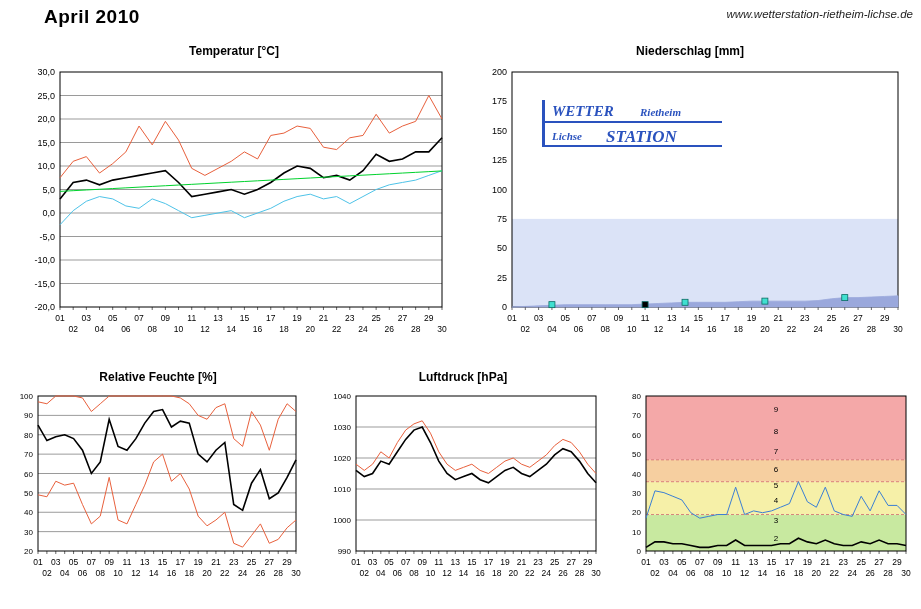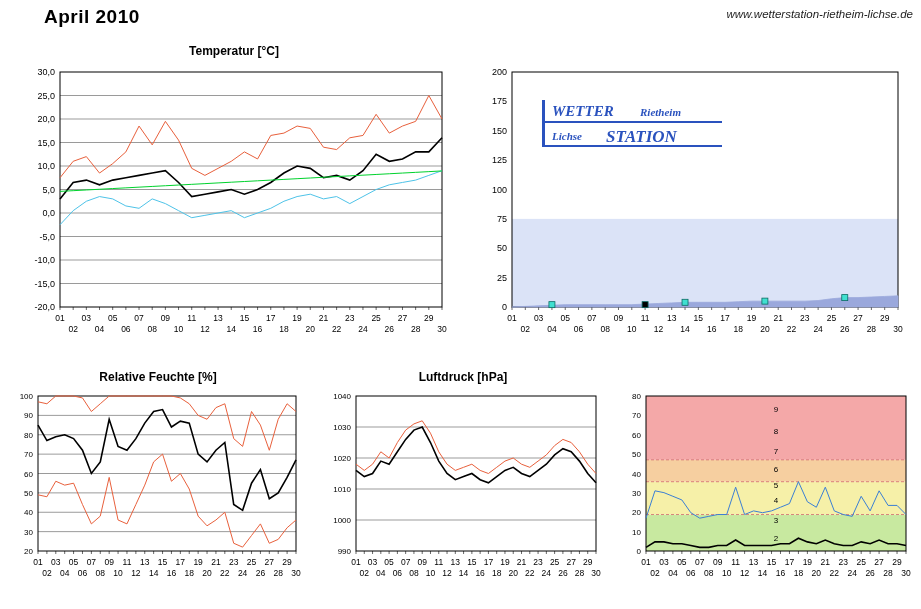--- a/index.html
+++ b/index.html
@@ -138,20 +138,21 @@
       <text x="414.82758620689657" y="259" class="xlab" text-anchor="middle">29</text>
       <text x="428" y="270" class="xlab" text-anchor="middle">30</text>
       <path d="M 46 115.75 L 59.172413793103445 99.30000000000001 L 72.34482758620689 94.6 L 85.51724137931035 111.05000000000001 L 98.6896551724138 101.65 L 111.86206896551724 89.9 L 125.0344827586207 64.04999999999998 L 138.20689655172413 82.85000000000002 L 151.3793103448276 59.349999999999994 L 164.55172413793105 78.15 L 177.72413793103448 106.35 L 190.89655172413794 113.39999999999998 L 204.0689655172414 106.35 L 217.24137931034483 99.30000000000001 L 230.41379310344828 89.9 L 243.58620689655172 96.94999999999999 L 256.7586206896552 73.45000000000002 L 269.9310344827586 71.1 L 283.1034482758621 64.04999999999998 L 296.2758620689655 66.4 L 309.44827586206895 85.19999999999999 L 322.62068965517244 87.54999999999998 L 335.7931034482759 75.80000000000001 L 348.9655172413793 73.45000000000002 L 362.1379310344828 52.30000000000001 L 375.3103448275862 71.1 L 388.48275862068965 64.04999999999998 L 401.6551724137931 59.349999999999994 L 414.82758620689657 33.5 L 428 57 " fill="none" stroke="#e8603c" stroke-width="1"></path>
       <path d="M 46 136.89999999999998 L 59.172413793103445 120.44999999999999 L 72.34482758620689 118.1 L 85.51724137931035 122.8 L 98.6896551724138 118.1 L 111.86206896551724 115.75 L 125.0344827586207 113.39999999999998 L 138.20689655172413 111.05000000000001 L 151.3793103448276 108.70000000000002 L 164.55172413793105 120.44999999999999 L 177.72413793103448 134.55 L 190.89655172413794 132.2 L 204.0689655172414 129.85000000000002 L 217.24137931034483 127.5 L 230.41379310344828 132.2 L 243.58620689655172 127.5 L 256.7586206896552 120.44999999999999 L 269.9310344827586 111.05000000000001 L 283.1034482758621 104 L 296.2758620689655 106.35 L 309.44827586206895 115.75 L 322.62068965517244 113.39999999999998 L 335.7931034482759 118.1 L 348.9655172413793 108.70000000000002 L 362.1379310344828 92.25 L 375.3103448275862 99.30000000000001 L 388.48275862068965 96.94999999999999 L 401.6551724137931 89.9 L 414.82758620689657 89.9 L 428 75.80000000000001 " fill="none" stroke="#000000" stroke-width="1.6"></path>
       <path d="M 46 162.75 L 59.172413793103445 148.65 L 72.34482758620689 139.25 L 85.51724137931035 134.55 L 98.6896551724138 136.89999999999998 L 111.86206896551724 143.95 L 125.0344827586207 146.3 L 138.20689655172413 136.89999999999998 L 151.3793103448276 141.6 L 164.55172413793105 148.65 L 177.72413793103448 155.7 L 190.89655172413794 153.35 L 204.0689655172414 151 L 217.24137931034483 148.65 L 230.41379310344828 155.7 L 243.58620689655172 151 L 256.7586206896552 146.3 L 269.9310344827586 139.25 L 283.1034482758621 134.55 L 296.2758620689655 132.2 L 309.44827586206895 136.89999999999998 L 322.62068965517244 134.55 L 335.7931034482759 141.6 L 348.9655172413793 134.55 L 362.1379310344828 127.5 L 375.3103448275862 122.8 L 388.48275862068965 120.44999999999999 L 401.6551724137931 118.1 L 414.82758620689657 113.39999999999998 L 428 108.70000000000002 " fill="none" stroke="#4ec3e8" stroke-width="1"></path>
       <path d="M 46 129.38 L 59.172413793103445 128.675 L 72.34482758620689 127.97 L 85.51724137931035 127.265 L 98.6896551724138 126.56 L 111.86206896551724 125.855 L 125.0344827586207 125.14999999999999 L 138.20689655172413 124.445 L 151.3793103448276 123.74 L 164.55172413793105 123.035 L 177.72413793103448 122.33 L 190.89655172413794 121.625 L 204.0689655172414 120.91999999999999 L 217.24137931034483 120.21499999999999 L 230.41379310344828 119.50999999999999 L 243.58620689655172 118.80499999999999 L 256.7586206896552 118.1 L 269.9310344827586 117.39500000000001 L 283.1034482758621 116.69 L 296.2758620689655 115.98500000000001 L 309.44827586206895 115.28 L 322.62068965517244 114.57499999999999 L 335.7931034482759 113.87 L 348.9655172413793 113.16499999999999 L 362.1379310344828 112.46000000000001 L 375.3103448275862 111.755 L 388.48275862068965 111.05000000000001 L 401.6551724137931 110.345 L 414.82758620689657 109.63999999999999 L 428 108.935 " fill="none" stroke="#00d22d" stroke-width="1"></path>
     </svg>
 </div>
 
 <div class="panel" style="left:470px;top:44px;width:440px;height:300px;">
+  <div class="panel-title">Niederschlag [mm]</div>
   <svg id="svg-precipitation" width="440" height="290" style="position:absolute;left:0;top:18px;">
       <rect x="42" y="156.875" width="386" height="88.125" fill="#dbe3f7" stroke="none"></rect>
       <text x="37" y="13" class="axlabel" text-anchor="end">200</text>
       <text x="37" y="42.375" class="axlabel" text-anchor="end">175</text>
       <text x="37" y="71.75" class="axlabel" text-anchor="end">150</text>
       <text x="37" y="101.125" class="axlabel" text-anchor="end">125</text>
       <text x="37" y="130.5" class="axlabel" text-anchor="end">100</text>
       <text x="37" y="159.875" class="axlabel" text-anchor="end">75</text>
       <text x="37" y="189.25" class="axlabel" text-anchor="end">50</text>
       <text x="37" y="218.625" class="axlabel" text-anchor="end">25</text>

